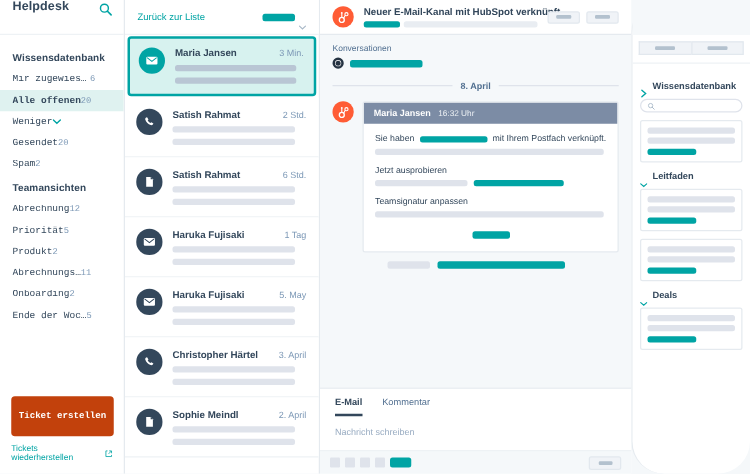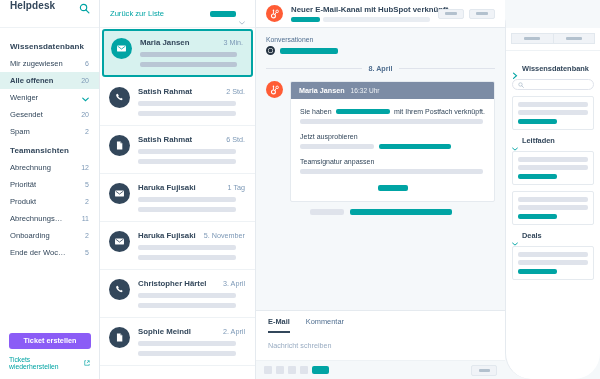--- a/index.html
+++ b/index.html
@@ -25,33 +25,33 @@
   }
   .sb-title { font-size: 10px; font-weight: bold; color: #33475b; letter-spacing: .1px; }
   .sb-search-icon { width: 11px; height: 11px; display:block; }
   .sb-body { flex: 1; padding: 8px 0 0 0; overflow: hidden; }
   .sb-group-title {
     font-size: 8px; font-weight: bold; color: #33475b;
     padding: 6px 10px 4px 10px; letter-spacing: .1px;
   }
   .sb-row {
     height: 17px; display: flex; align-items: center;
-    justify-content: space-between; padding: 0 10px;
-    font-size: 7.6px; color: #33475b;
+    padding: 0 10px;
+    font-size: 7.6px; color: #33475b; font-family: Liberation Mono, monospace;
   }
   .sb-row.active { background: #dff2f0; }
   .sb-row.active .sb-label { font-weight: bold; }
   .sb-label { white-space: nowrap; overflow: hidden; text-overflow: ellipsis; max-width: 62px; }
   .sb-count { font-size: 7px; color: #7c98b6; }
   .sb-chev { width: 7px; height: 5px; }
   .sb-foot { padding: 0 9px 9px 9px; }
   .btn-create {
-    display:block; width: 82px; height: 16px; margin: 0 auto;
-    background: #8b5cf6; color: #fff; border: none; border-radius: 3px;
-    font-size: 7.3px; font-weight: bold; font-family: Liberation Sans, sans-serif;
+    display:block; width: 82px; height: 32px; margin: 0 auto;
+    background: #c2410c; color: #fff; border: none; border-radius: 3px;
+    font-size: 7.3px; font-weight: bold; font-family: Liberation Mono, monospace;
     line-height: 16px; text-align: center; cursor: pointer;
   }
   .link-restore {
     display: flex; align-items: center; justify-content: center; gap: 3px;
     margin-top: 7px; font-size: 6.8px; color: #00a4a4; cursor: pointer;
   }
   .ext-icon { width: 6px; height: 6px; }
 
   
   .list-col {
@@ -367,21 +367,21 @@
       <div class="ticket">
         <div class="avatar">
           <svg viewBox="0 0 16 16">
               <rect x="1.5" y="3.5" width="13" height="9" rx="1.3" fill="#fff"></rect>
               <polyline points="2.4,4.6 8,8.8 13.6,4.6" fill="none" stroke="#33475b" stroke-width="1.2"></polyline>
             </svg>
         </div>
         <div class="ticket-body">
           <div class="ticket-top">
             <span class="ticket-name">Haruka Fujisaki</span>
-            <span class="ticket-time">5. November</span>
+            <span class="ticket-time">5. May</span>
           </div>
           <div class="sk" style="width:92%;"></div>
           <div class="sk" style="width:92%;"></div>
         </div>
       </div>
 
       <div class="ticket">
         <div class="avatar">
           <svg viewBox="0 0 16 16">
               <path d="M4.2 2.8c-.9.6-1.3 1.6-.9 2.7.9 2.8 3.4 5.3 6.2 6.2 1.1.4 2.1 0 2.7-.9l.5-.8-2.5-1.6-.9 1c-1.4-.7-2.6-1.9-3.3-3.3l1-.9L5.3 2.7l-1.1.1z" fill="#fff"></path>

